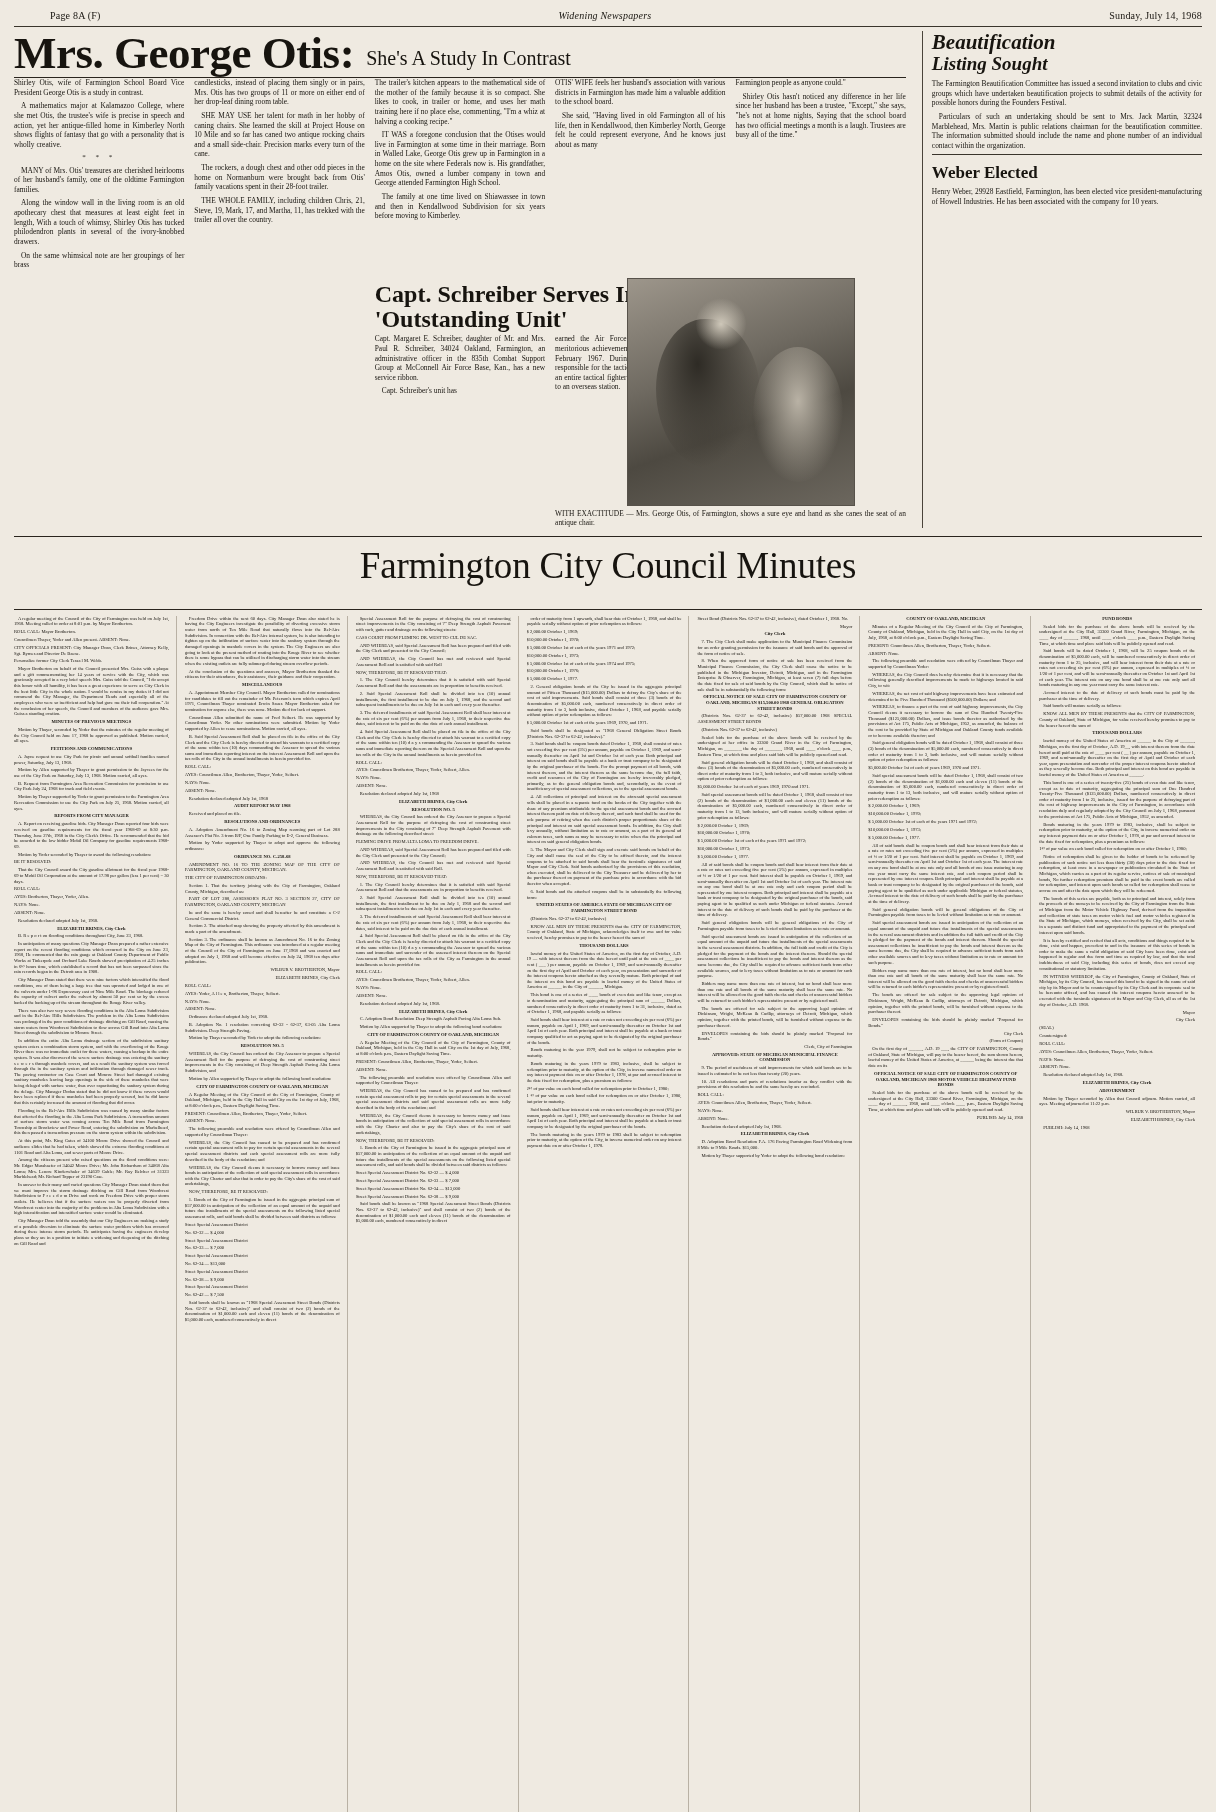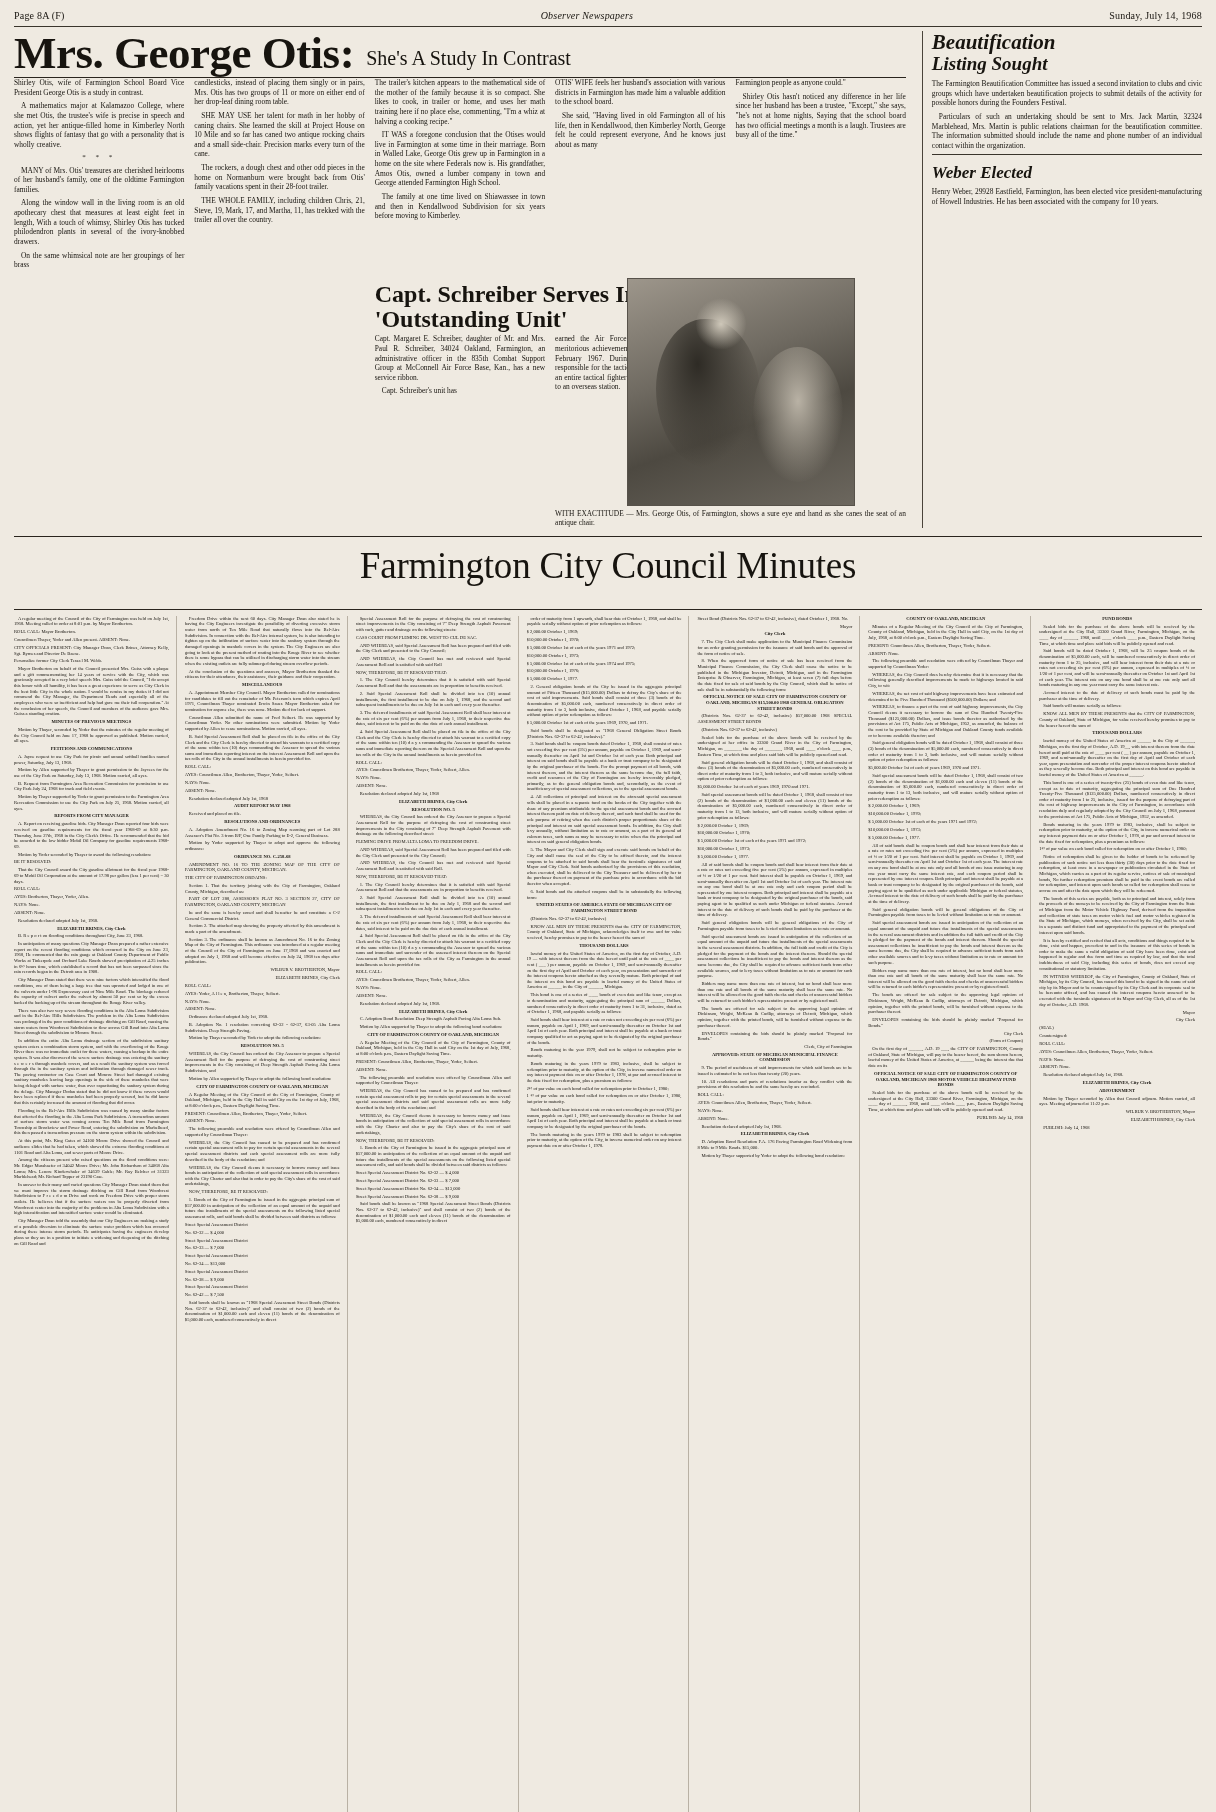--- a/index.html
+++ b/index.html
@@ -14,20 +14,21 @@
   .page {
     position:absolute; inset:0;
     padding:10px 14px;
     box-sizing:border-box;
   }
   
   .masthead {
     display:flex; justify-content:space-between; align-items:flex-end;
     font-size:10px; letter-spacing:.2px;
     padding-bottom:3px;
+    margin-left:36px;
   }
   .masthead .center { font-style:italic; }
   .rule-thin { border-top:1px solid #3a352c; margin:2px 0 4px 0; }
 
   
   .top-wrap { display:flex; gap:16px; }
   .top-left { width:898px; }
   .top-right { width:272px; border-left:1px solid #4a443a; padding-left:9px; }
 
   .headline-row { display:flex; align-items:flex-end; gap:12px; border-bottom:1.5px solid #2a251e; padding-bottom:2px; }
@@ -58,21 +59,21 @@
     border:1px solid #57524a;
     position:relative; overflow:hidden;
   }
   .photo .blob1{position:absolute;left:12%;top:18%;width:46%;height:66%;background:radial-gradient(ellipse at 40% 30%, #2e2b25 0%, #55504733 70%);border-radius:48% 52% 45% 55%;}
   .photo .blob2{position:absolute;left:55%;top:30%;width:40%;height:60%;background:radial-gradient(ellipse at 50% 40%, #b9b2a5 0%, #6a655c00 72%);border-radius:50%;}
   .photo .blob3{position:absolute;left:30%;top:8%;width:22%;height:24%;background:radial-gradient(circle,#cfc8ba 0%,#8d877c00 70%);border-radius:50%;}
   .caption { font-size:7.4px; line-height:1.28; margin-top:3px; text-align:justify; }
 
   .right-head { font-family:"Liberation Serif",serif; font-style:italic; font-size:21px; line-height:1.05; font-weight:700; }
   .right-head2 { font-family:"Liberation Serif",serif; font-style:italic; font-size:19px; font-weight:700; margin-bottom:4px;}
-  .weber { font-family:"Liberation Serif",serif; font-style:italic; font-size:17px; font-weight:700; margin:8px 0 4px 0;}
+  .weber { font-family:"Liberation Serif",serif; font-size:17px; font-weight:700; margin:8px 0 4px 0;}
 
   
   .banner {
     text-align:center;
     font-size:37px;
     font-weight:400;
     letter-spacing:-.2px;
     padding:7px 0 22px 0;
     border-top:1.5px solid #2a251e;
     border-bottom:1.5px solid #2a251e;
@@ -102,21 +103,21 @@
   .mcol p.l { text-indent:0; }
   .sig { text-indent:0; text-align:right; }
 </style>
 </head>
 <body>
 
 <div class="page">
 
   <div class="masthead">
     <div>Page 8A (F)</div>
-    <div class="center">Observer Newspapers</div>
+    <div class="center">Widening Newspapers</div>
     <div>Sunday, July 14, 1968</div>
   </div>
   <div class="rule-thin"></div>
 
   <div class="top-wrap">
     <div class="top-left">
 
       <div class="headline-row">
         <div class="headline">Mrs. George Otis:</div>
         <div class="subhead">She's A Study In Contrast</div>

